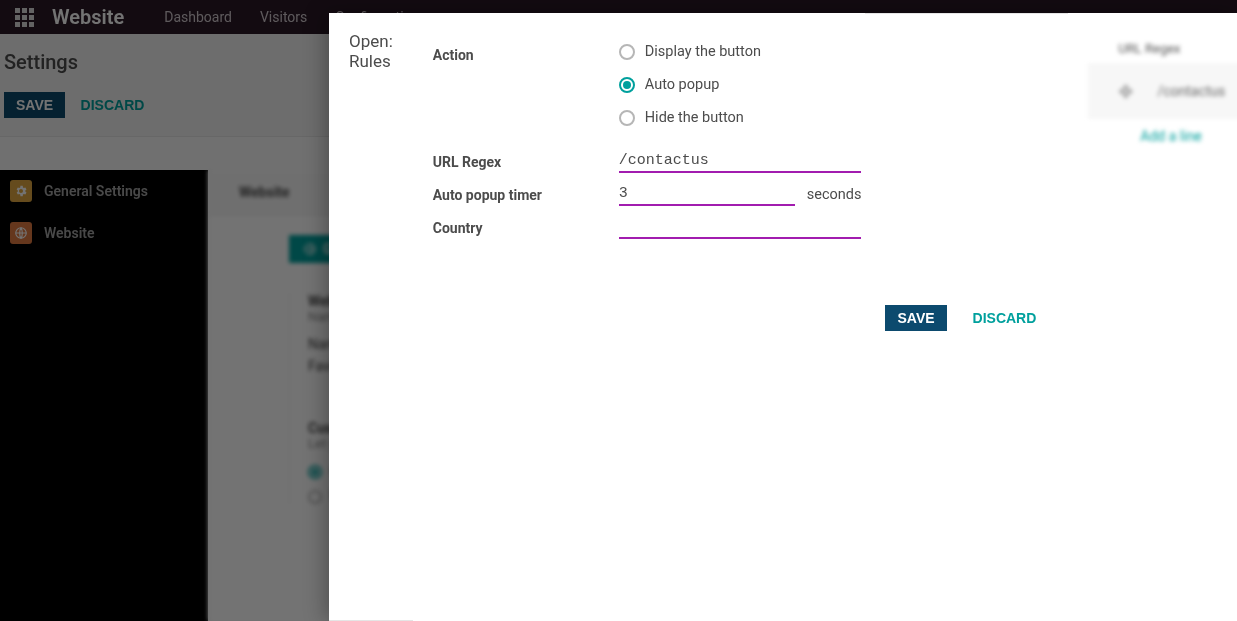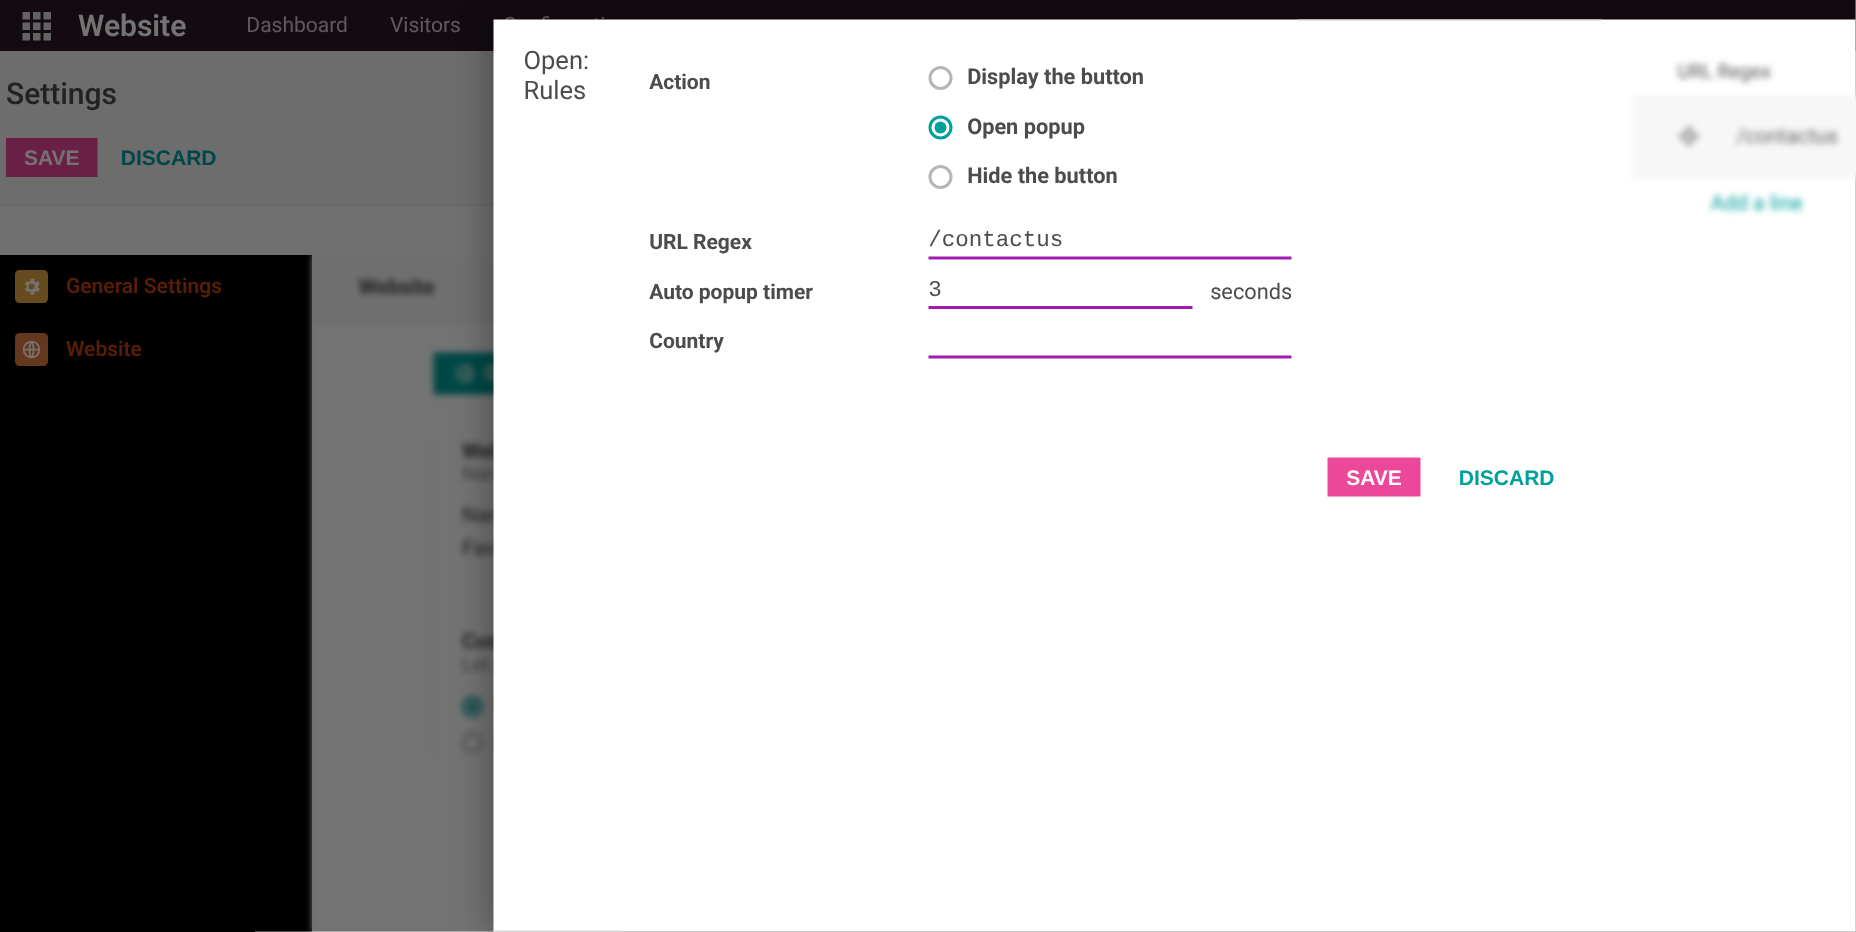--- a/index.html
+++ b/index.html
@@ -10,26 +10,26 @@
   .apps-icon { width: 24px; height: 24px; margin: 0 8px; display: flex; flex-wrap: wrap; align-content: center; justify-content: center; gap: 2px; }
   .apps-icon span { width: 5px; height: 5px; background: #dcdcdc; }
   .topnav .brand { font-size: 20px; font-weight: 600; color: #fff; margin-left: 8px; margin-right: 40px; }
   .topnav .menu { display: flex; gap: 28px; font-size: 14px; color: #d0c7cd; justify-content: flex-end; }
   .topnav .menu span { cursor: pointer; }
 
   
   .page-head { position: absolute; top: 34px; left: 0; right: 0; padding: 16px 6px 18px 4px; background: #f1f1f1; border-bottom: 1px solid #e5e5e5; }
   .page-head h1 { font-size: 20px; font-weight: 500; color: #4c4c4c; margin-bottom: 18px; }
   .btn { display: inline-block; padding: 5px 12px; font-size: 14px; font-weight: 600; border: none; cursor: pointer; }
-  .btn-primary { background: #ec4899; color: #fff; }
+  .btn-primary { background: #0c4a6e; color: #fff; }
   .btn-link { background: transparent; color: #00a09d; }
 
   
   .sidebar { position: absolute; top: 170px; left: 0; width: 208px; bottom: 0; background: #000; color: #fff; font-size: 14px; }
-  .side-item { display: flex; align-items: center; gap: 12px; padding: 10px 10px; font-weight: 600; color: #c2410c; }
+  .side-item { display: flex; align-items: center; gap: 12px; padding: 10px 10px; font-weight: 600; color: #a3a3a3; }
   .side-icon { width: 22px; height: 22px; border-radius: 3px; display: inline-flex; align-items: center; justify-content: center; font-size: 14px; }
   .gear { background: #e0a741; color: #fff; }
   .globe { background: #e07a41; color: #fff; }
 
   
   .main { position: absolute; top: 170px; left: 208px; right: 0; bottom: 0; background: #fff; border-left: 1px solid #e5e5e5; filter: blur(2px); }
   .main-inner { padding: 20px 30px; }
   .breadcrumb-bar { background: #f7f7f7; padding: 14px 30px; border-bottom: 1px solid #e5e5e5; font-weight: 700; color: #4c4c4c; }
   .go-btn { display: inline-flex; align-items: center; gap: 6px; background: #00a09d; color: #fff; padding: 6px 14px; font-weight: 600; margin-bottom: 20px; }
   .section-head { font-weight: 700; color: #4c4c4c; margin-top: 10px; }
@@ -43,21 +43,21 @@
   .scrim { position: absolute; inset: 0; background: rgba(0,0,0,0.55); }
 
   
   .dialog { position: absolute; top: 13px; left: 329px; right: 0; bottom: 0; background: #fff; box-shadow: -4px 0 20px rgba(0,0,0,0.3); display: flex; flex-direction: row; }
   .dialog-header { padding: 18px 20px 18px 20px; border-bottom: 1px solid #e5e5e5; font-size: 17px; color: #4c4c4c; }
   .dialog-body { padding: 30px 4px 30px 20px; flex: 0 0 auto; }
   .form-row { display: flex; align-items: flex-start; margin-bottom: 10px; }
   .form-row .lbl { width: 186px; font-weight: 700; color: #4c4c4c; padding-top: 4px; font-size: 14px; }
   .form-row .val { flex: 1; padding-right: 0; }
   .radio-group { display: flex; flex-direction: column; gap: 16px; }
-  .radio-opt { display: flex; align-items: center; gap: 10px; color: #4c4c4c; cursor: pointer; font-size: 14.5px; font-weight: bold; }
+  .radio-opt { display: flex; align-items: center; gap: 10px; color: #4c4c4c; cursor: pointer; font-size: 14.5px; }
   .radio-circle { width: 16px; height: 16px; border: 2px solid #b6b6b6; border-radius: 50%; display: inline-block; position: relative; flex-shrink: 0; }
   .radio-opt.selected .radio-circle { border-color: #00a09d; }
   .radio-opt.selected .radio-circle::after { content: ""; position: absolute; inset: 2px; background: #00a09d; border-radius: 50%; }
   .text-input { width: 100%; border: none; border-bottom: 2px solid #a21caf; font-size: 15px; color: #4c4c4c; padding: 2px 0; outline: none; background: transparent; font-family: Liberation Mono, monospace; }
   .text-input.short { width: 176px; }
   .seconds { margin-left: 12px; color: #4c4c4c; font-size: 14.5px; }
   .dialog-footer { border-top: 1px solid #e5e5e5; padding: 18px 20px; display: flex; gap: 14px; align-items: center; }
   
   
   .bg-rules { padding: 20px 20px 0 20px; filter: blur(2px); color: #666; }
@@ -155,21 +155,21 @@
     <div class="form-row">
       <div class="lbl">Action</div>
       <div class="val">
         <div class="radio-group">
           <label class="radio-opt">
             <span class="radio-circle"></span>
             <span>Display the button</span>
           </label>
           <label class="radio-opt selected">
             <span class="radio-circle"></span>
-            <span>Open popup</span>
+            <span>Auto popup</span>
           </label>
           <label class="radio-opt">
             <span class="radio-circle"></span>
             <span>Hide the button</span>
           </label>
         </div>
       </div>
     </div>
 
     <div style="height:14px"></div>

